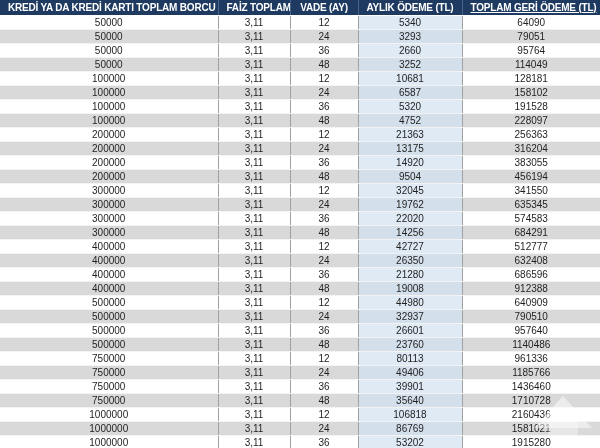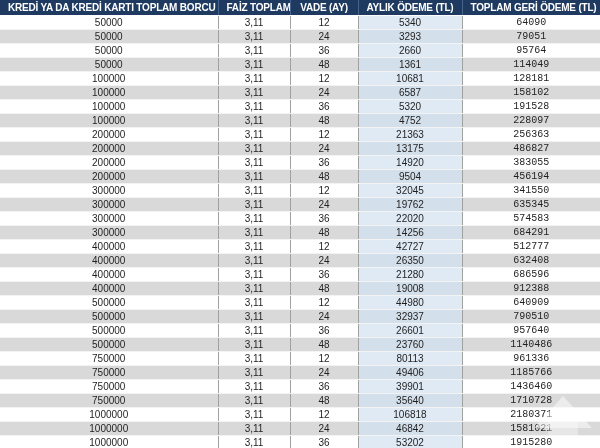--- a/index.html
+++ b/index.html
@@ -36,35 +36,35 @@
     height: 15px;
     padding: 0 8px;
     text-align: center;
     vertical-align: middle;
     border-right: 1px solid #46648e;
     border-bottom: 1px solid #ffffff;
     white-space: nowrap;
     overflow: hidden;
     letter-spacing: -0.2px;
   }
-  thead th:last-child { border-right: none; }
+  thead th:last-child { border-right: none; text-decoration: underline; }
 
   tbody td {
     font-size: 10px;
     color: #1f1f1f;
     text-align: center;
     vertical-align: middle;
     padding: 0;
     height: 13px;
     border-right: 1px solid #a0a0a0;
     border-bottom: 1px solid #f3f3f3;
     white-space: nowrap;
     overflow: hidden;
   }
-  tbody td:last-child { border-right: none; font-family: Liberation Mono, monospace; }
+  tbody td:last-child { border-right: none; }
 
   tbody tr:nth-child(odd) td { background: #ffffff; }
   tbody tr:nth-child(even) td { background: #d9d9d9; }
   tbody tr:nth-child(odd) td:nth-child(4) { background: #dfeaf5; }
   tbody tr:nth-child(even) td:nth-child(4) { background: #d3dfea; }
 
   .watermark {
     position: absolute;
     left: 534px;
     top: 396px;
@@ -125,21 +125,21 @@
           <td>50000</td>
           <td>3,11</td>
           <td>36</td>
           <td>2660</td>
           <td>95764</td>
         </tr>
         <tr>
           <td>50000</td>
           <td>3,11</td>
           <td>48</td>
-          <td>1361</td>
+          <td>3252</td>
           <td>114049</td>
         </tr>
         <tr>
           <td>100000</td>
           <td>3,11</td>
           <td>12</td>
           <td>10681</td>
           <td>128181</td>
         </tr>
         <tr>
@@ -168,21 +168,21 @@
           <td>3,11</td>
           <td>12</td>
           <td>21363</td>
           <td>256363</td>
         </tr>
         <tr>
           <td>200000</td>
           <td>3,11</td>
           <td>24</td>
           <td>13175</td>
-          <td>486827</td>
+          <td>316204</td>
         </tr>
         <tr>
           <td>200000</td>
           <td>3,11</td>
           <td>36</td>
           <td>14920</td>
           <td>383055</td>
         </tr>
         <tr>
           <td>200000</td>
@@ -301,27 +301,27 @@
           <td>3,11</td>
           <td>48</td>
           <td>35640</td>
           <td>1710728</td>
         </tr>
         <tr>
           <td>1000000</td>
           <td>3,11</td>
           <td>12</td>
           <td>106818</td>
-          <td>2180371</td>
+          <td>2160436</td>
         </tr>
         <tr>
           <td>1000000</td>
           <td>3,11</td>
           <td>24</td>
-          <td>46842</td>
+          <td>86769</td>
           <td>1581021</td>
         </tr>
         <tr>
           <td>1000000</td>
           <td>3,11</td>
           <td>36</td>
           <td>53202</td>
           <td>1915280</td>
         </tr>
       </tbody>

